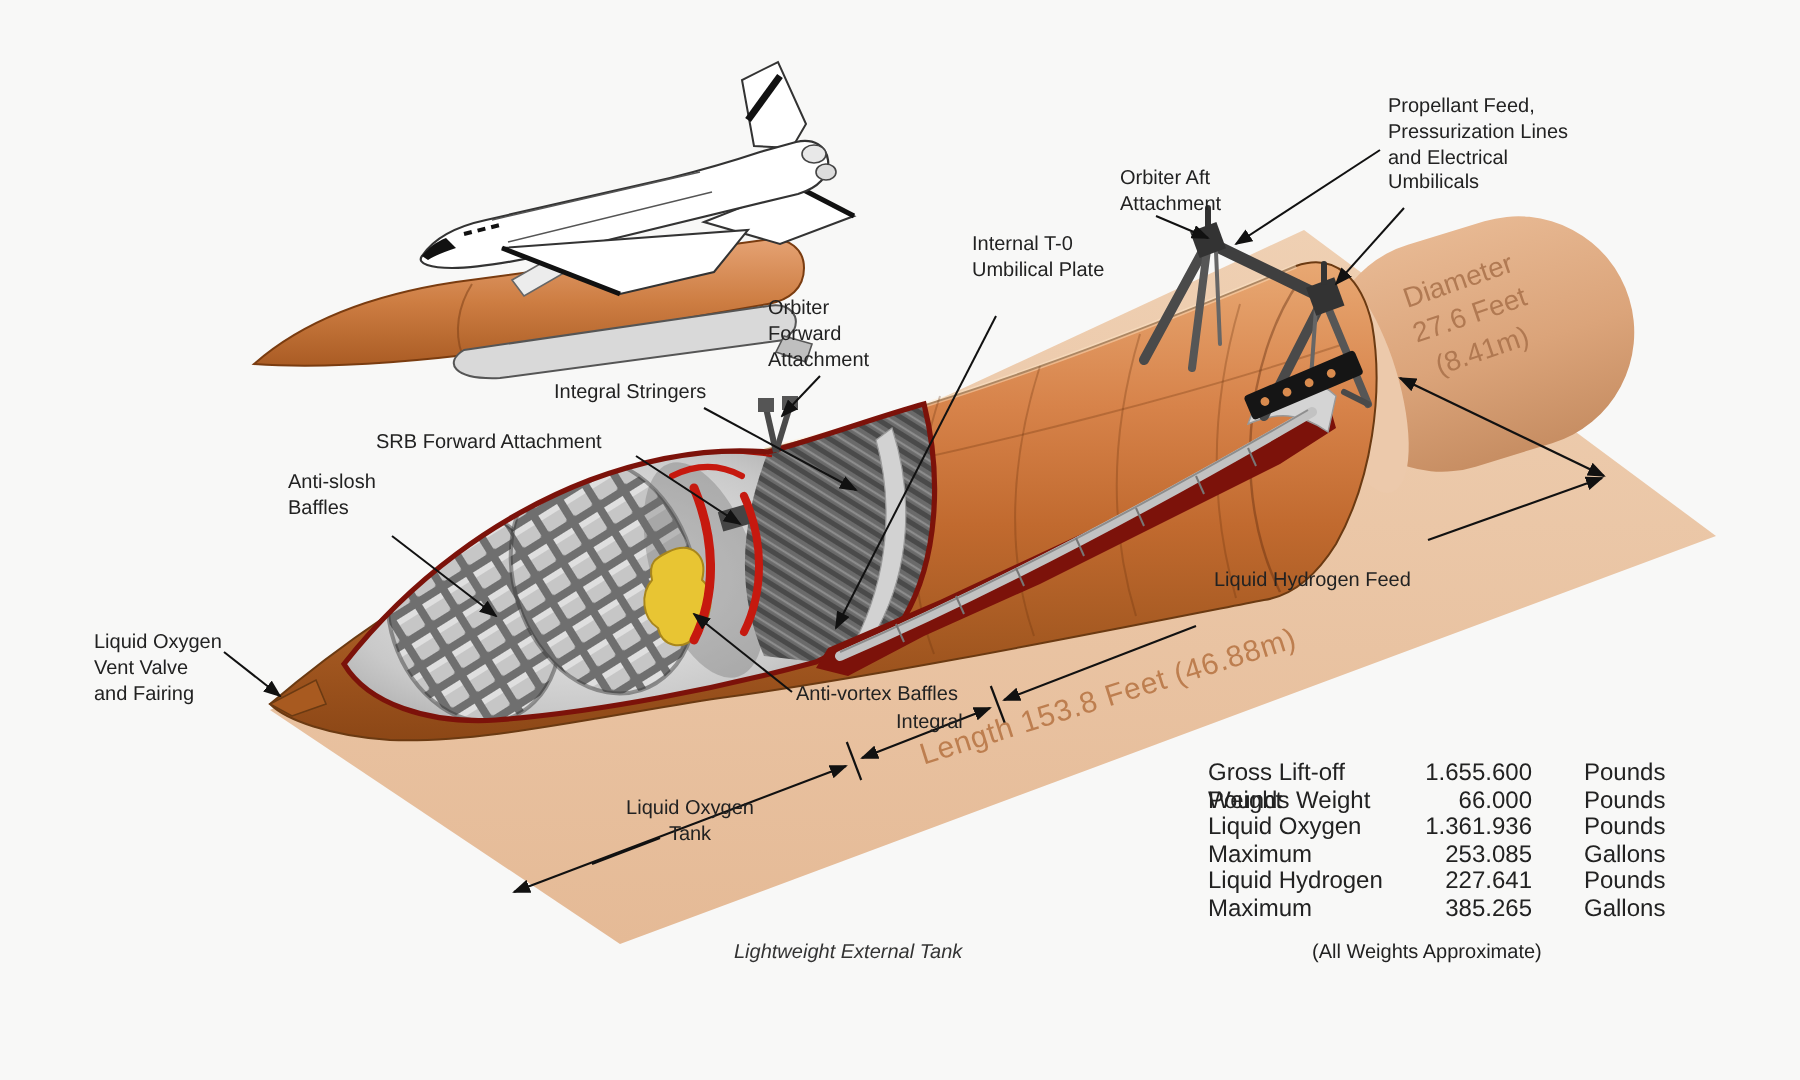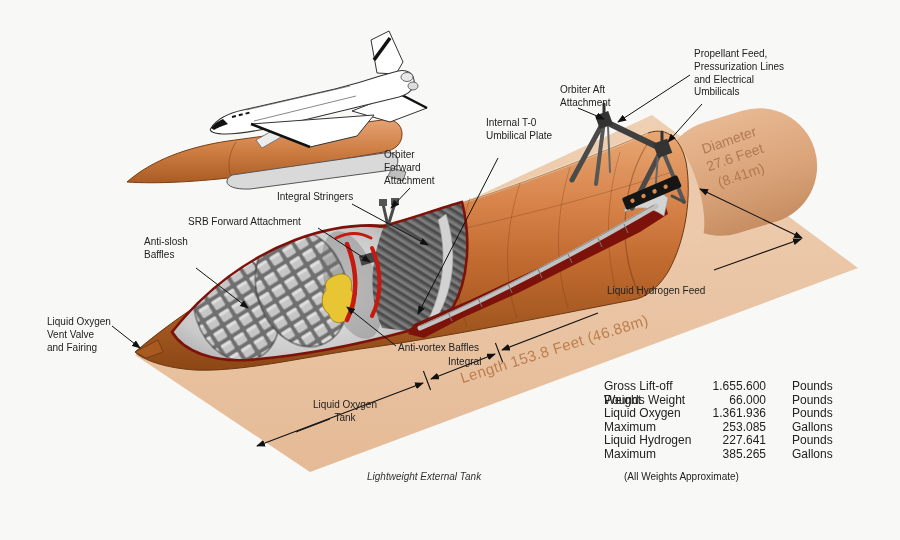--- a/index.html
+++ b/index.html
@@ -235,21 +235,21 @@
   <div class="lbl" style="left:607px;top:285px">Liquid Hydrogen Feed</div>
   <div class="lbl" style="left:398px;top:342px">Anti-vortex Baffles</div>
   <div class="lbl" style="left:448px;top:356px">Integral</div>
   <div class="lbl center" style="left:306px;top:399px;width:78px">Liquid Oxygen
 Tank</div>
   <div class="dim-rot" style="left:458px;top:370px">Length 153.8 Feet (46.88m)</div>
   <div class="diam-rot">Diameter
 27.6 Feet
 (8.41m)</div>
   <div class="lbl italic" style="left:367px;top:471px">Lightweight External Tank</div>
-  <div class="lbl" style="left:624px;top:471px">(All Weights Approximate)</div>
+  <div class="lbl" style="left:656px;top:471px">(All Weights Approximate)</div>
 
   <div class="wtable">
     <div class="trow">
       <span class="tl">Gross Lift-off Weight</span>
       <span class="tv">1.655.600</span>
       <span class="tu">Pounds</span>
     </div>
     <div class="trow">
       <span class="tl">Pounds Weight</span>
       <span class="tv">66.000</span>

